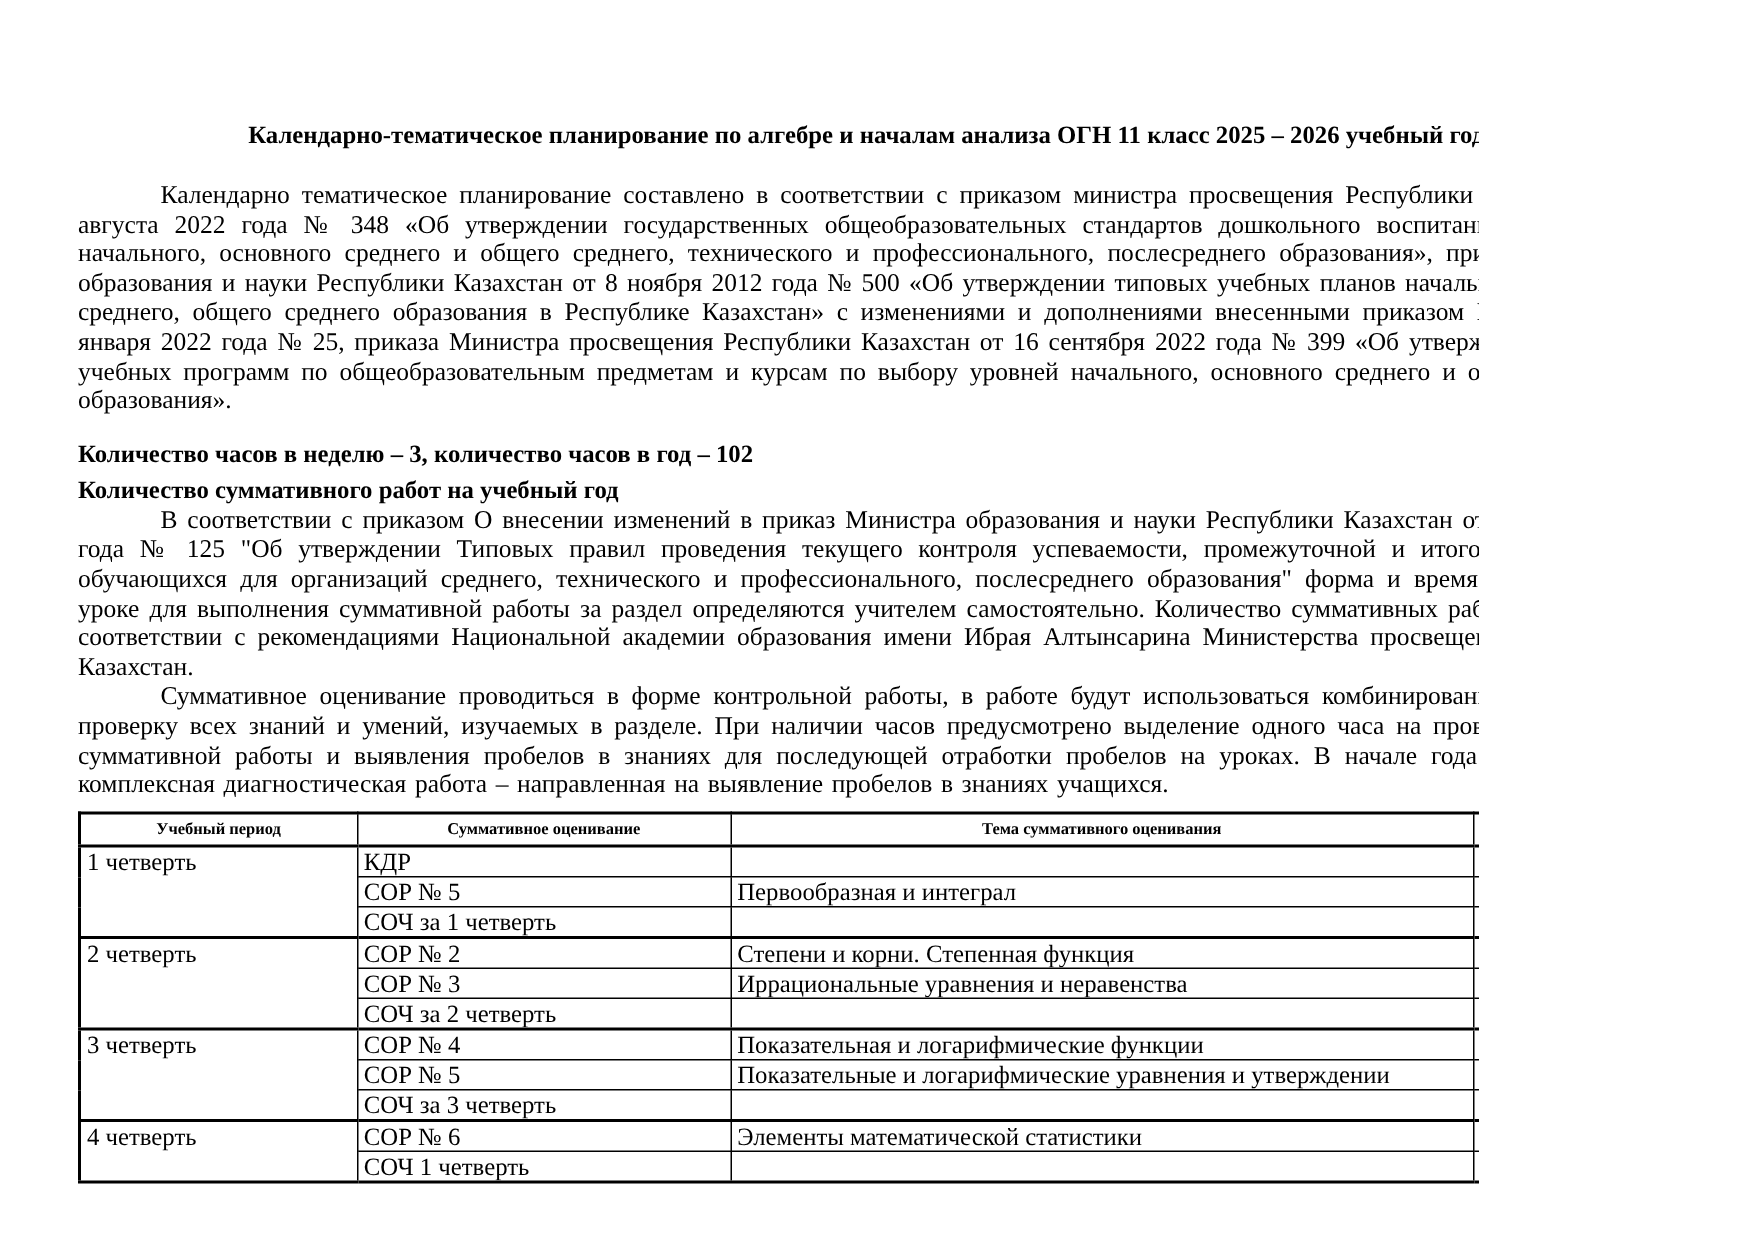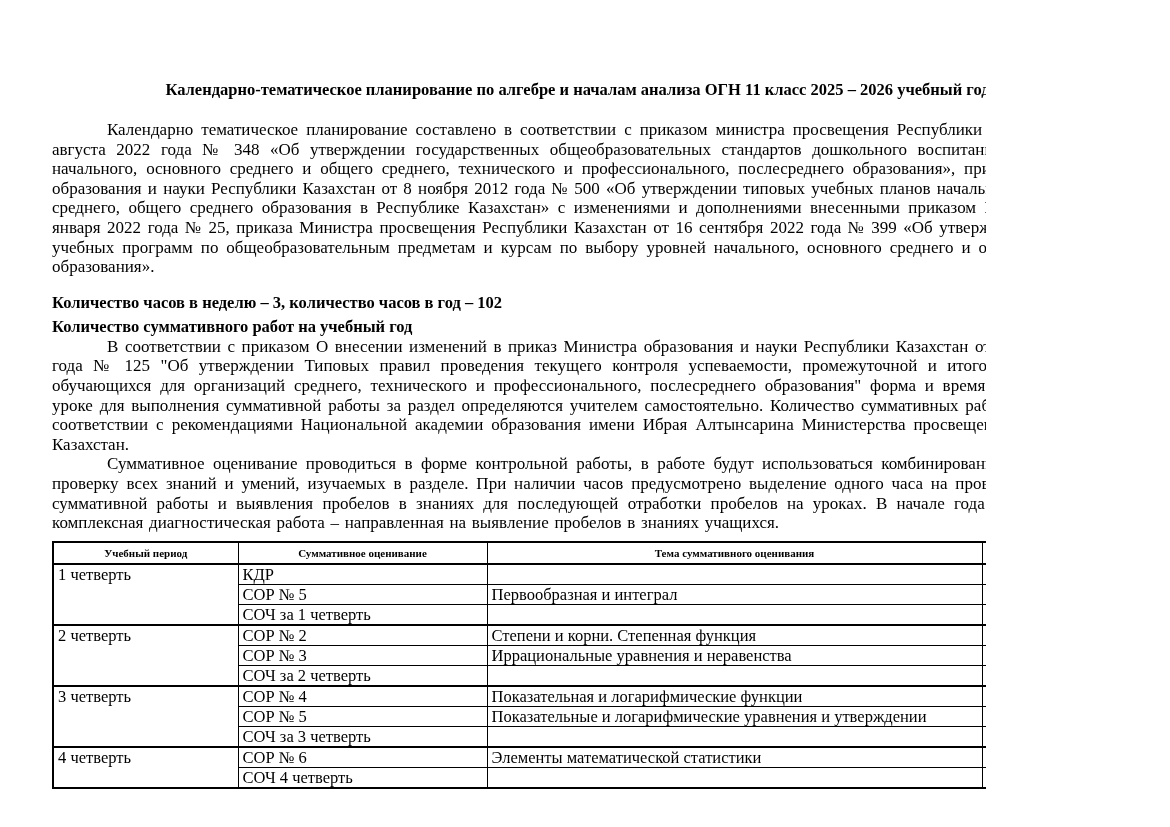--- a/index.html
+++ b/index.html
@@ -171,21 +171,21 @@
             <td></td>
             <td></td>
           </tr>
           <tr>
             <td rowspan="2" class="group-end-cell">4 четверть</td>
             <td>СОР № 6</td>
             <td>Элементы математической статистики</td>
             <td></td>
           </tr>
           <tr class="group-end">
-            <td>СОЧ 4 четверть</td>
+            <td>СОЧ 1 четверть</td>
             <td></td>
             <td></td>
           </tr>
         </tbody>
     </table>
 
     <div class="page-number">2</div>
 
   </div>
 </div>

